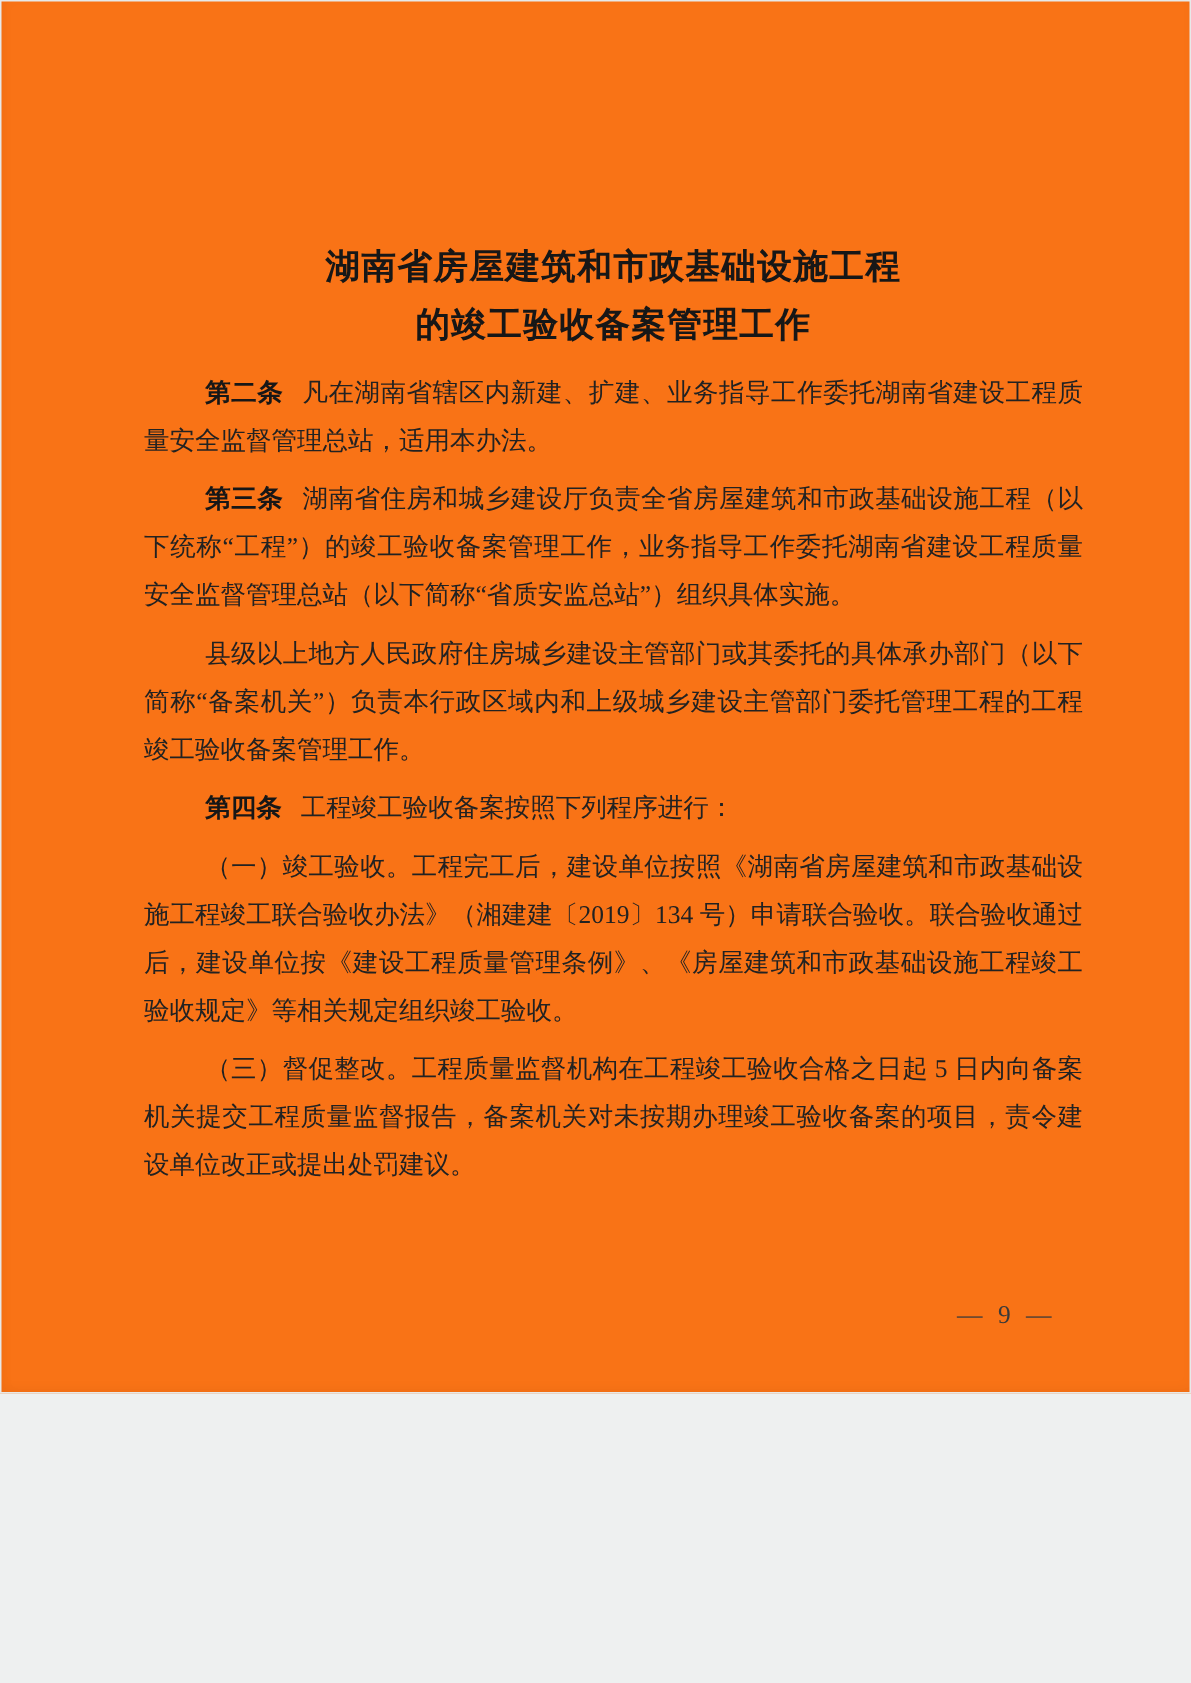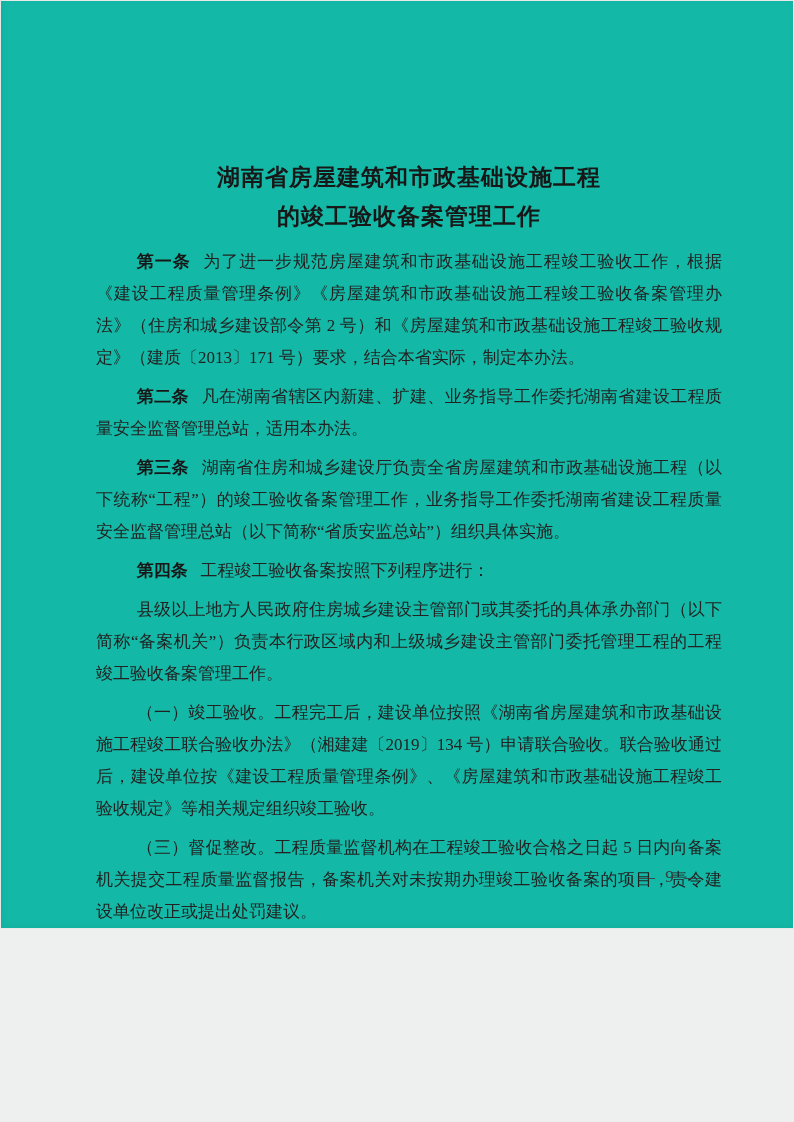--- a/index.html
+++ b/index.html
@@ -6,21 +6,21 @@
     margin: 0;
     padding: 0;
     background: #eef0f0;
     font-family: "Liberation Serif", "DejaVu Serif", serif;
   }
   .page {
     position: relative;
     width: 794px;
     height: 929px;
     margin: 0 auto;
-    background: #14b8a6;
+    background: #f97316;
     box-sizing: border-box;
     box-shadow: inset 0 0 0 1px #e7e9e9, inset 0 -4px 8px rgba(0,0,0,0.03), inset 4px 0 8px rgba(0,0,0,0.02);
     overflow: hidden;
   }
   .content {
     box-sizing: border-box;
     padding: 158px 72px 0 96px;
     color: #1e1e1e;
   }
   .doc-title {
@@ -61,25 +61,24 @@
 
 <div class="page">
   <div class="content">
 
     <h1 class="doc-title">
       <span class="title-line">湖南省房屋建筑和市政基础设施工程</span>
       <span class="title-line">的竣工验收备案管理工作</span>
     </h1>
 
     <div class="body-text">
-      <p><span class="para-label">第一条</span><span>为了进一步规范房屋建筑和市政基础设施工程竣工验收工作，根据《建设工程质量管理条例》《房屋建筑和市政基础设施工程竣工验收备案管理办法》（住房和城乡建设部令第 2 号）和《房屋建筑和市政基础设施工程竣工验收规定》（建质〔2013〕171 号）要求，结合本省实际，制定本办法。</span></p>
       <p><span class="para-label">第二条</span><span>凡在湖南省辖区内新建、扩建、业务指导工作委托湖南省建设工程质量安全监督管理总站，适用本办法。</span></p>
       <p><span class="para-label">第三条</span><span>湖南省住房和城乡建设厅负责全省房屋建筑和市政基础设施工程（以下统称“工程”）的竣工验收备案管理工作，业务指导工作委托湖南省建设工程质量安全监督管理总站（以下简称“省质安监总站”）组织具体实施。</span></p>
+      <p><span class="para-label"></span><span>县级以上地方人民政府住房城乡建设主管部门或其委托的具体承办部门（以下简称“备案机关”）负责本行政区域内和上级城乡建设主管部门委托管理工程的工程竣工验收备案管理工作。</span></p>
       <p><span class="para-label">第四条</span><span>工程竣工验收备案按照下列程序进行：</span></p>
-      <p><span class="para-label"></span><span>县级以上地方人民政府住房城乡建设主管部门或其委托的具体承办部门（以下简称“备案机关”）负责本行政区域内和上级城乡建设主管部门委托管理工程的工程竣工验收备案管理工作。</span></p>
       <p><span class="para-label"></span><span>（一）竣工验收。工程完工后，建设单位按照《湖南省房屋建筑和市政基础设施工程竣工联合验收办法》（湘建建〔2019〕134 号）申请联合验收。联合验收通过后，建设单位按《建设工程质量管理条例》、《房屋建筑和市政基础设施工程竣工验收规定》等相关规定组织竣工验收。</span></p>
       <p><span class="para-label"></span><span>（三）督促整改。工程质量监督机构在工程竣工验收合格之日起 5 日内向备案机关提交工程质量监督报告，备案机关对未按期办理竣工验收备案的项目，责令建设单位改正或提出处罚建议。</span></p>
     </div>
 
   </div>
 
   <div class="page-footer">— 9 —</div>
 </div>
 
 </body></html>

